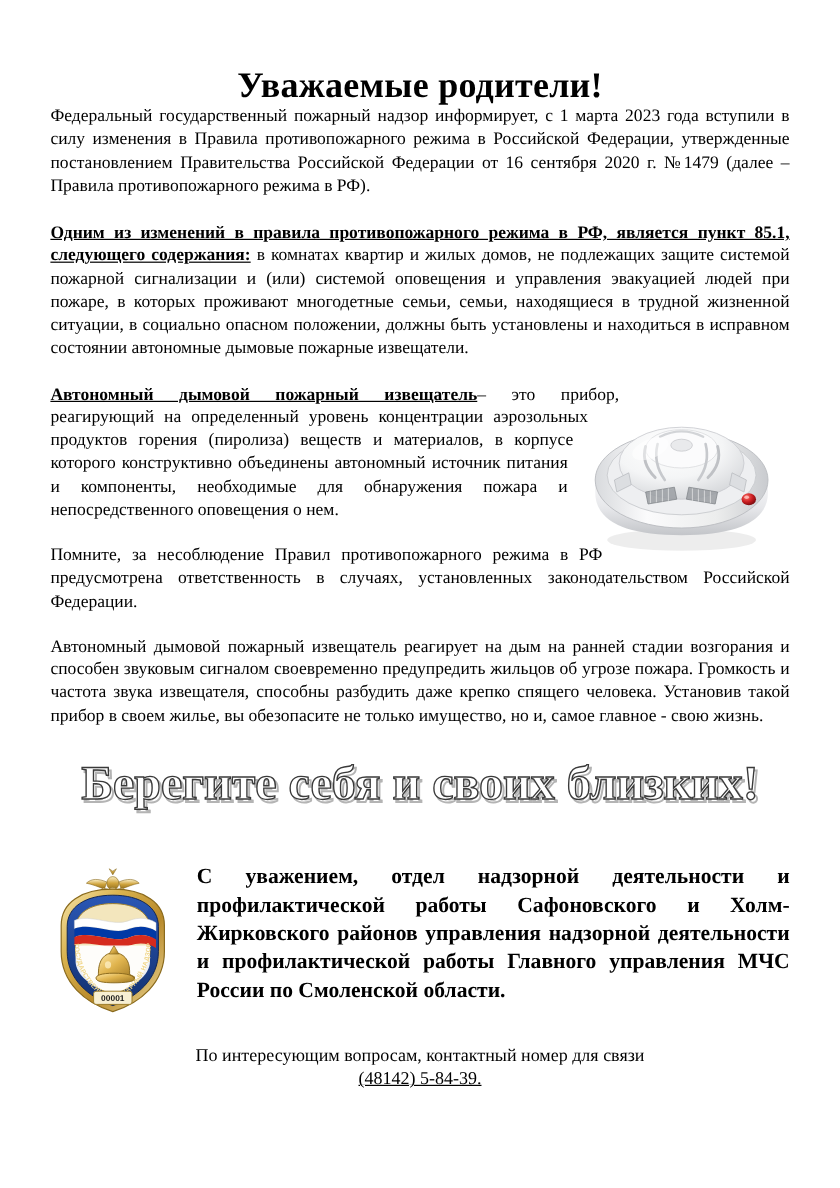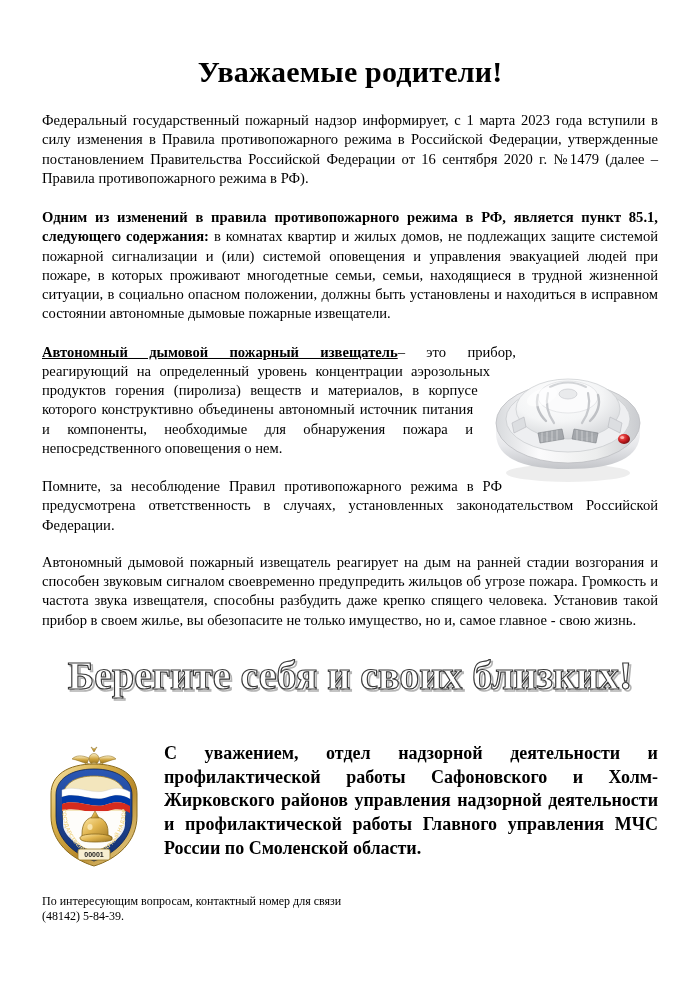--- a/index.html
+++ b/index.html
@@ -36,27 +36,27 @@
   }
 
   
   .para {
     text-align: justify;
     text-justify: inter-word;
     font-size: 14.6px;
     line-height: 1.32;
     margin: 0;
   }
-  .para.p1   { margin-top: 23px; }
+  .para.p1   { }
   .para.p2   { margin-top: 20px; }
   .para.p3   { margin-top: 19px; }
   .para.p4   { margin-top: 18px; }
   .para.p5   { margin-top: 19px; }
 
-  .b { font-weight: bold; }
+  .b { font-weight: bold; text-decoration: underline; }
   .bu {
     font-weight: bold;
     text-decoration: underline;
   }
 
   
   .detector-wrap {
     float: right;
     width: 182px;
     height: 150px;
@@ -93,25 +93,25 @@
     font-weight: bold;
     font-size: 18px;
     line-height: 1.32;
     padding-top: 4px;
   }
 
   
   .contact {
     margin: 0;
     padding-top: 26px;
-    text-align: left;
-    font-size: 12px;
+    text-align: center;
+    font-size: 15px;
     line-height: 1.3;
   }
-  .contact .line2 { display: block; }
+  .contact .line2 { display: block; text-decoration: underline; }
 </style>
 </head>
 <body>
 
 <div class="page">
 
   <h1 class="doc-title">Уважаемые родители!</h1>
 
   <p class="para p1">Федеральный государственный пожарный надзор информирует, с 1 марта 2023 года вступили в силу изменения в Правила противопожарного режима в Российской Федерации, утвержденные постановлением Правительства Российской Федерации от 16 сентября 2020 г. №1479 (далее – Правила противопожарного режима в РФ).</p>
 

